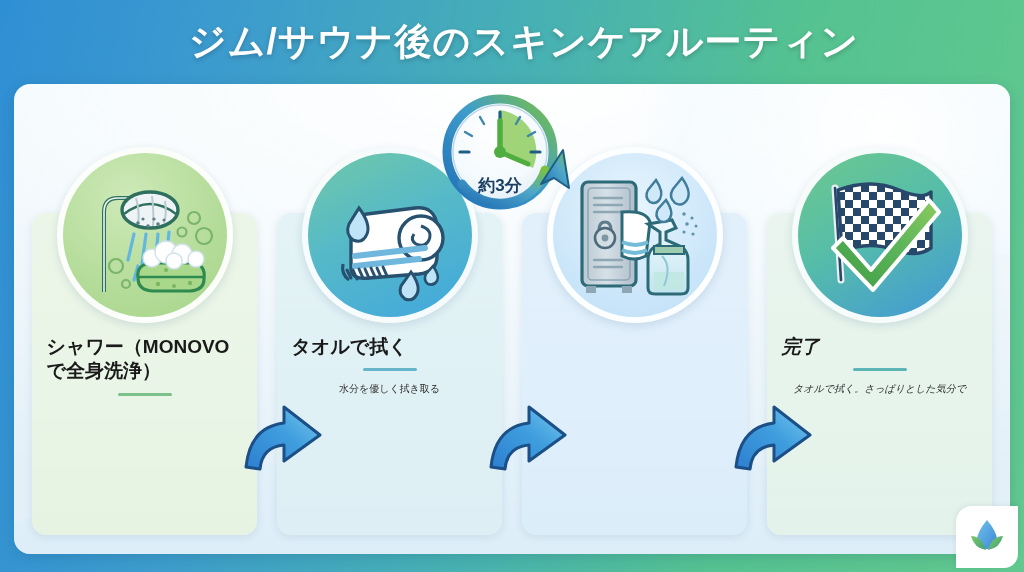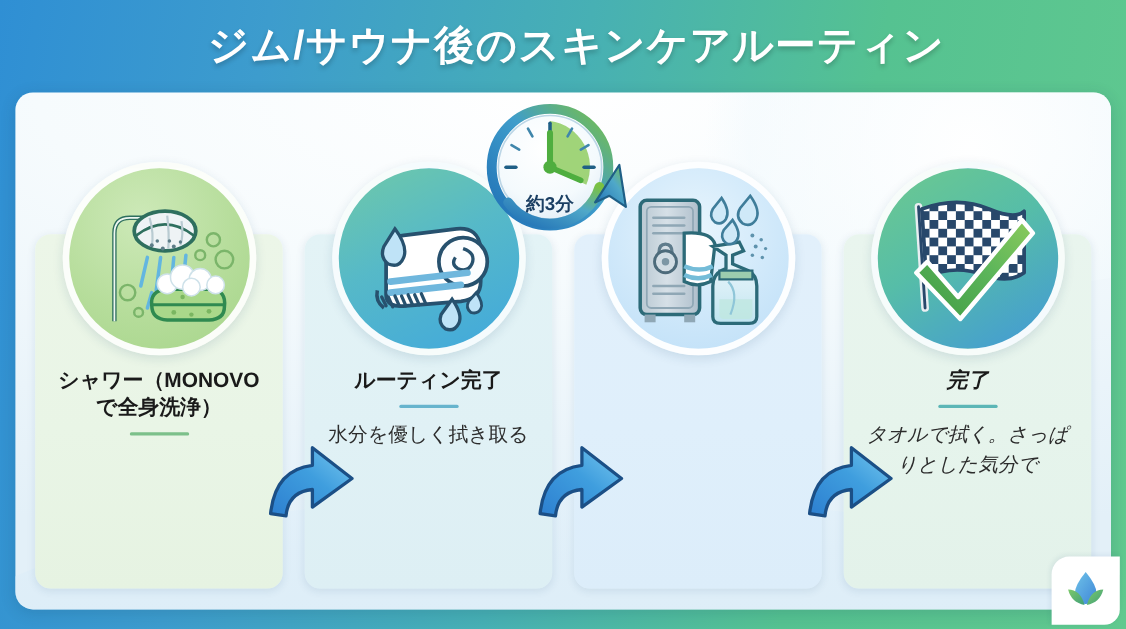--- a/index.html
+++ b/index.html
@@ -131,41 +131,41 @@
     overflow: hidden;
   }
   .circle-1 { background: radial-gradient(circle at 40% 28%, #cde9b8 0%, #b6dd9b 55%, #a5d489 100%); }
   .circle-2 { background: linear-gradient(155deg, #6fc9a8 0%, #56b9c8 45%, #41a8dd 100%); }
   .circle-3 { background: radial-gradient(circle at 48% 34%, #e8f5fd 0%, #cfe8fa 55%, #bcdef7 100%); }
   .circle-4 { background: linear-gradient(150deg, #6dc98f 0%, #56bda8 45%, #4298d8 100%); }
 
   .step-title {
     margin-top: 122px;
     width: 196px;
-    text-align: center;
+    text-align: left;
     font-size: 19px;
     font-weight: bold;
     color: #1a1a1a;
     line-height: 1.28;
   }
   .divider {
     margin-top: 9px;
     width: 54px;
     height: 3px;
     border-radius: 2px;
   }
   .div-1 { background: #7cc08a; }
   .div-2 { background: #67b4cd; }
   .div-3 { background: #62a9dd; }
   .div-4 { background: #5cb6b6; }
   .step-desc {
     margin-top: 11px;
     width: 190px;
     text-align: center;
-    font-size: 18px;
+    font-size: 10px;
     color: #2c2c2c;
     line-height: 1.48;
   }
 
   
   .arrow {
     position: absolute;
     top: 276px;
     width: 82px;
     height: 72px;
@@ -328,21 +328,21 @@
           <path d="M40 106 L104 99" stroke="#6fb7dd" stroke-width="6" stroke-linecap="round"></path>
 
           <path d="M32 110 L36 118 M38 110 L42 119 M44 109 L48 118 M50 109 L54 118 M56 108 L60 117 M62 108 L66 117 M68 107 L72 116" stroke="#27516e" stroke-width="3" stroke-linecap="round" fill="none"></path>
           <path d="M28 104 Q26 114 34 120" fill="none" stroke="#27516e" stroke-width="3.2"></path>
 
           <path d="M44 48 Q56 64 52 74 Q48 84 38 80 Q30 74 34 64 Z" fill="#bfe3f7" stroke="#27516e" stroke-width="3"></path>
           <path d="M96 112 Q106 126 102 134 Q98 142 90 139 Q83 134 86 126 Z" fill="#bfe3f7" stroke="#27516e" stroke-width="3"></path>
           <path d="M118 106 Q125 116 122 121 Q119 126 113 124 Q108 120 111 114 Z" fill="#bfe3f7" stroke="#27516e" stroke-width="2.6"></path>
         </svg>
       </div>
-      <div class="step-title">ルーティン完了</div>
+      <div class="step-title">タオルで拭く</div>
       <div class="divider div-2"></div>
       <div class="step-desc">水分を優しく拭き取る</div>
     </div>
 
     <div class="step step-3">
       <div class="icon-circle circle-3">
         <svg width="150" height="150" viewBox="0 0 150 150">
           <defs>
             <linearGradient id="lockGrad" x1="0" y1="0" x2="1" y2="0">
               <stop offset="0%" stop-color="#b9c8d2"></stop>

